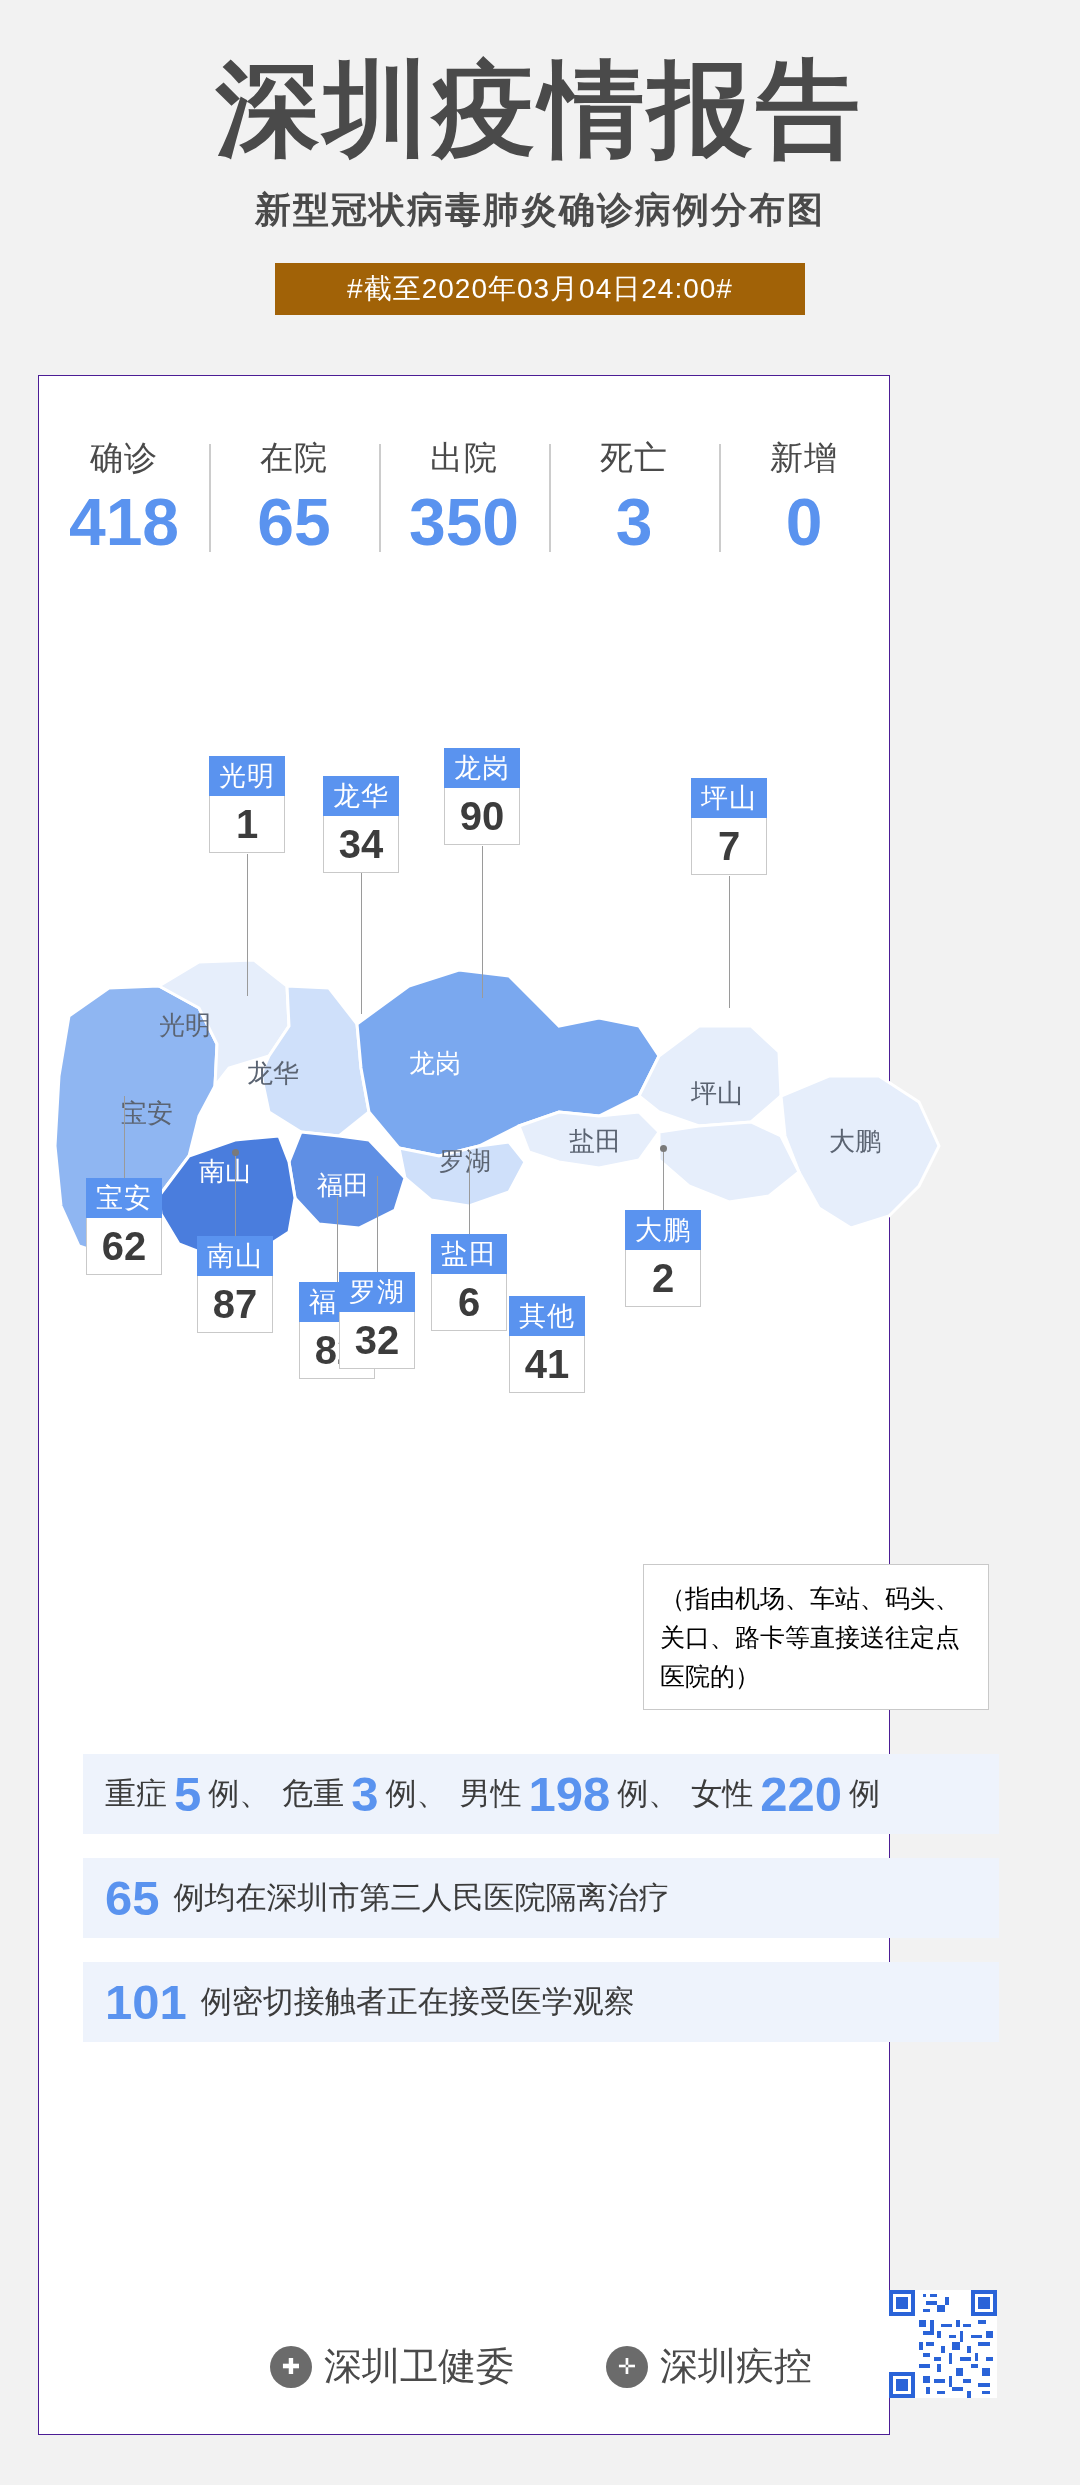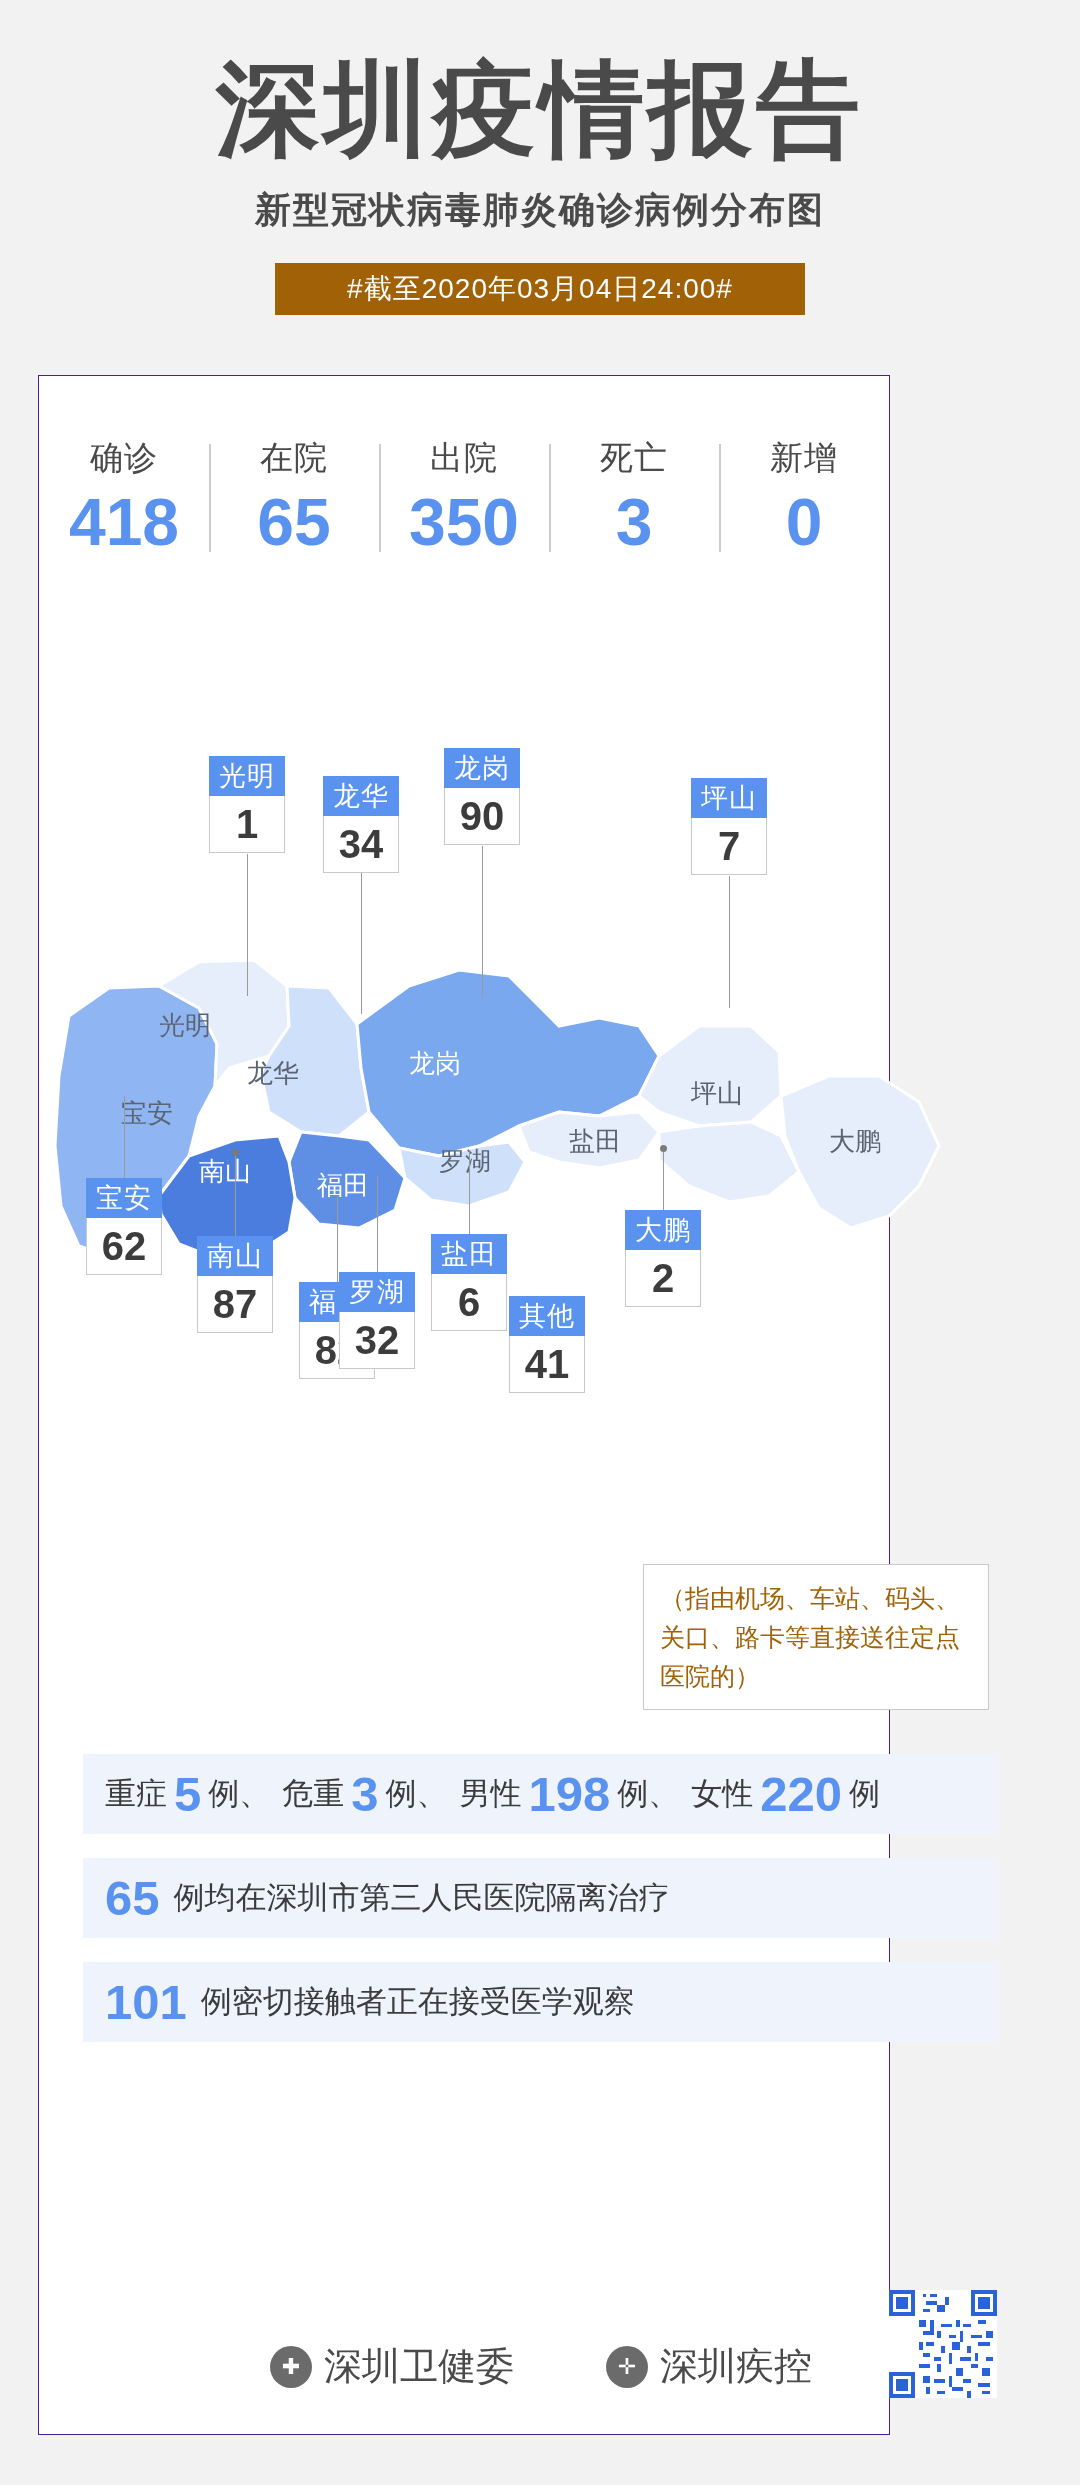--- a/index.html
+++ b/index.html
@@ -117,21 +117,21 @@
   .note-box {
     position: absolute;
     left: 604px;
     top: 1008px;
     width: 346px;
     border: 1px solid #c9c9c9;
     background: #ffffff;
     padding: 14px 16px;
     font-size: 25px;
     line-height: 1.55;
-    color: #a16207;
+    color: #000000;
   }
 
   
   .bars { position: absolute; left: 44px; top: 1378px; width: 916px; }
   .bar {
     background: #eef3fc;
     margin-bottom: 24px;
     padding: 0 22px;
     height: 80px;
     display: flex;

